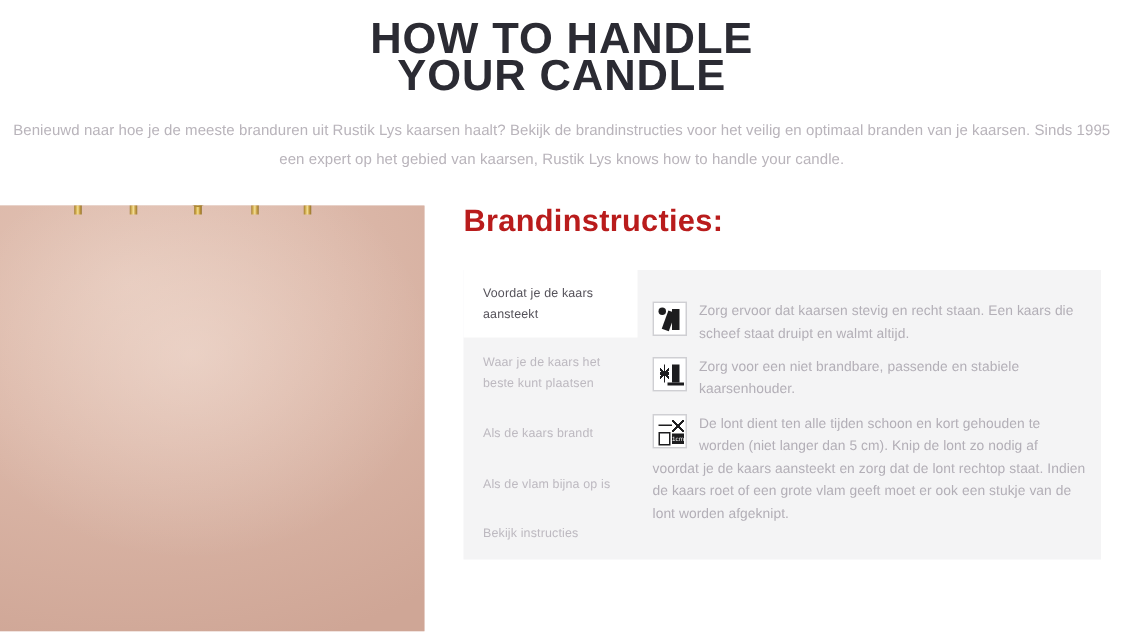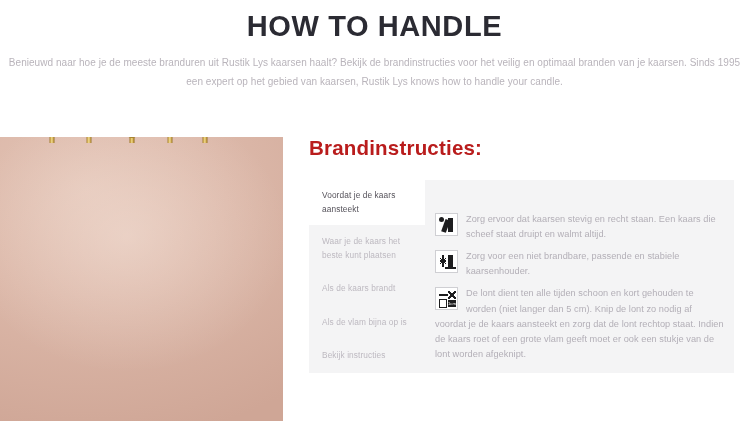--- a/index.html
+++ b/index.html
@@ -70,21 +70,21 @@
     font-size:20.5px;
     font-weight:bold;
     letter-spacing:0.2px;
     line-height:22px;
   }
   .panel {
     margin-top:21px;
     width:425px;
     background:#f4f4f5;
     display:flex;
-    align-items:flex-end;
+    align-items:center;
     min-height:171px;
   }
   .tabs { width:116px; flex:0 0 116px; padding:0; }
   .tab {
     font-size:8.3px;
     color:#bdb9c0;
     line-height:13.5px;
     letter-spacing:0.1px;
     padding:9px 8px 9px 13px;
   }
@@ -149,20 +149,21 @@
      font-family:"Liberation Sans", sans-serif;
   }
 </style>
 </head>
 <body>
 
 <div class="page">
 
   <div class="hero-title">
     <span>HOW TO HANDLE</span>
+    <span class="line2">YOUR CANDLE</span>
   </div>
   <div class="hero-sub">Benieuwd naar hoe je de meeste branduren uit Rustik Lys kaarsen haalt? Bekijk de brandinstructies voor het veilig en optimaal branden van je kaarsen. Sinds 1995 een expert op het gebied van kaarsen, Rustik Lys knows how to handle your candle.</div>
 
   <div class="photo">
     <div class="bg"></div>
 
     <div class="cd" style="left:52px; height:284px;">
 
       <div class="rod" style="top:-64px; height:64px;"></div>
 

